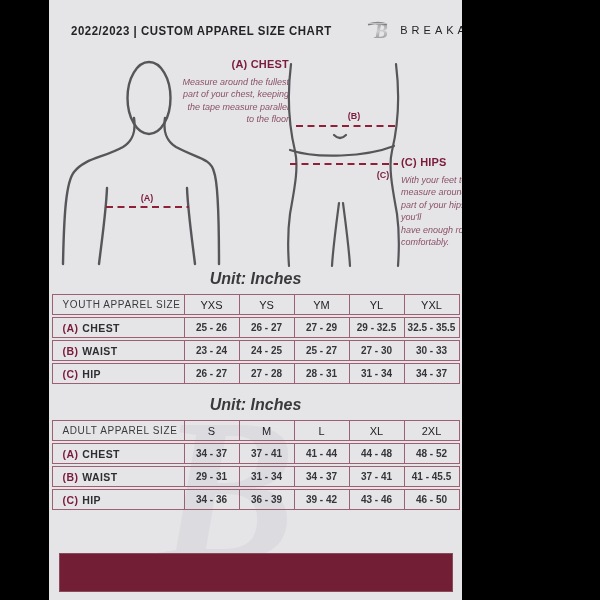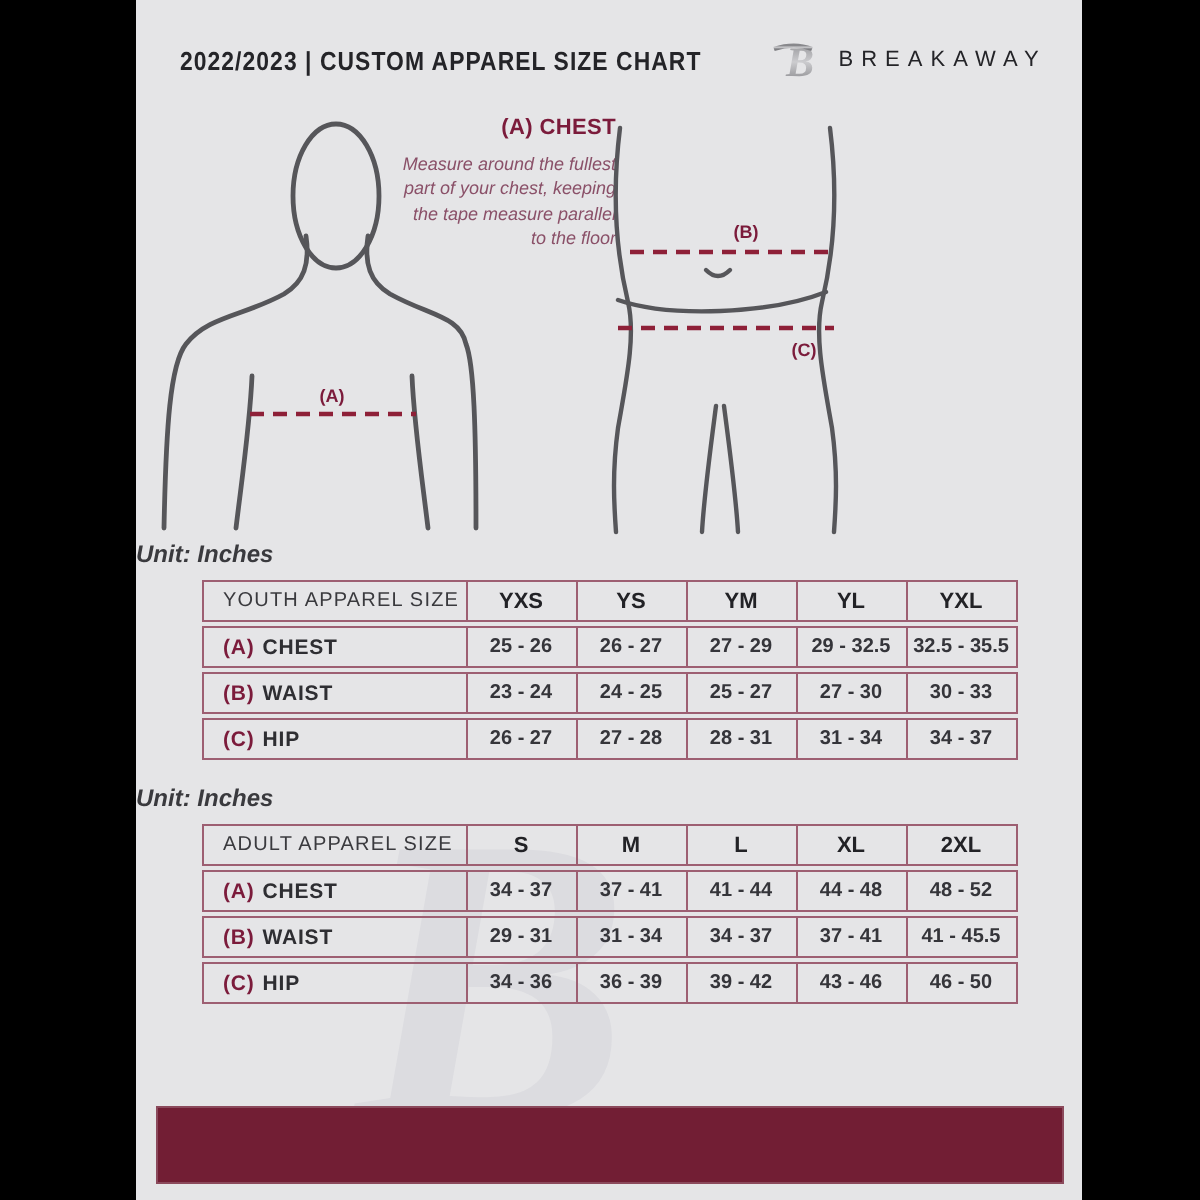--- a/index.html
+++ b/index.html
@@ -3,22 +3,22 @@
 <meta charset="utf-8">
 <style>
   html,body { margin:0; padding:0; }
   body {
     width:600px; height:600px; position:relative;
     background:#000;
     font-family:"Liberation Sans", sans-serif;
     overflow:hidden;
   }
   .content {
-    position:absolute; left:68px; top:0;
-    width:473px; height:600px;
+    position:absolute; left:49px; top:0;
+    width:413px; height:600px;
     background:#e5e5e7; overflow:hidden;
   }
   
   .header {
     display:flex; justify-content:space-between; align-items:center;
     padding:18px 24px 0 22px;
   }
   .doc-title {
     font-size:13px; font-weight:bold; letter-spacing:.6px; color:#242428;
     white-space:nowrap; transform:scaleX(.88); transform-origin:left center;
@@ -37,33 +37,33 @@
   .guide-heading { margin:0 0 6px; font-size:11px; font-weight:bold; color:#7b1b3b; letter-spacing:.2px; }
   .guide-body {
     margin:0; font-size:9px; font-style:italic; color:#8a5068;
     line-height:1.38; white-space:pre-line;
   }
   
   .section { position:relative; z-index:1; }
   .youth-section { margin-top:4px; }
   .adult-section { margin-top:12px; }
   .section-title { text-align:center; font-size:11.5px; font-weight:bold; letter-spacing:.4px; color:#1f1f23; }
-  .unit { font-size:12px; font-style:italic; font-weight:bold; color:#3a3a3e; margin-top:2px; }
+  .unit { text-align:center; font-size:16px; font-style:italic; font-weight:bold; color:#3a3a3e; margin-top:2px; }
   .table { width:408px; margin:6px auto 0; }
   .trow {
     display:grid; grid-template-columns:131px repeat(5,1fr);
     height:19px; border:1px solid #9d5f72; margin-bottom:2px;
   }
   .cell {
     display:flex; align-items:center; justify-content:center;
     font-size:10px; font-weight:600; color:#35353a;
     border-left:1px solid #9d5f72; overflow:hidden; white-space:nowrap;
   }
   .cell:first-child { border-left:none; justify-content:flex-start; padding-left:10px; }
-  .thead .size-cell { font-weight:bold; font-size:11px; color:#222226; }
+  .thead .size-cell { font-weight:normal; font-size:11px; color:#222226; }
   .thead .cell:first-child { font-weight:normal; font-size:10px; letter-spacing:.6px; color:#3a3a3e; }
   .label-cell { font-size:10.5px; letter-spacing:.4px; color:#2e2e32; }
   .prefix { color:#7b1b3b; font-weight:bold; margin-right:4px; }
   
   .watermark {
     position:absolute; left:110px; top:388px; z-index:0;
     font-family:"Liberation Serif", serif; font-style:italic; font-weight:bold;
     font-size:205px; line-height:1; color:#dcdce0; user-select:none;
   }
   .footer-bar {
@@ -123,20 +123,25 @@
         <path d="M53 147 C 50 170, 47 192, 46 210"></path>
         <path d="M57 147 C 60 170, 63 192, 64 210"></path>
       </g>
       <line x1="10" y1="70" x2="110" y2="70" stroke="#8e2038" stroke-width="2.2" stroke-dasharray="7 4.5"></line>
       <text class="marker" x="68" y="63" text-anchor="middle">(B)</text>
       <line x1="4" y1="108" x2="112" y2="108" stroke="#8e2038" stroke-width="2.2" stroke-dasharray="7 4.5"></line>
       <text class="marker" x="97" y="122" text-anchor="middle">(C)</text>
     </svg>
 
 
+    <div class="guide-block hips-block">
+      <p class="guide-heading">(C) HIPS</p>
+      <p class="guide-body">With your feet together, measure around the fullest part of your hips to ensure you'll
+have enough room to move comfortably.</p>
+    </div>
 
   </div>
 
   <div class="section youth-section">
     <div class="unit">Unit: Inches</div>
     <div class="table">
       <div class="trow thead">
         <div class="cell">YOUTH APPAREL SIZE</div>
         <div class="cell size-cell">YXS</div>
         <div class="cell size-cell">YS</div>

